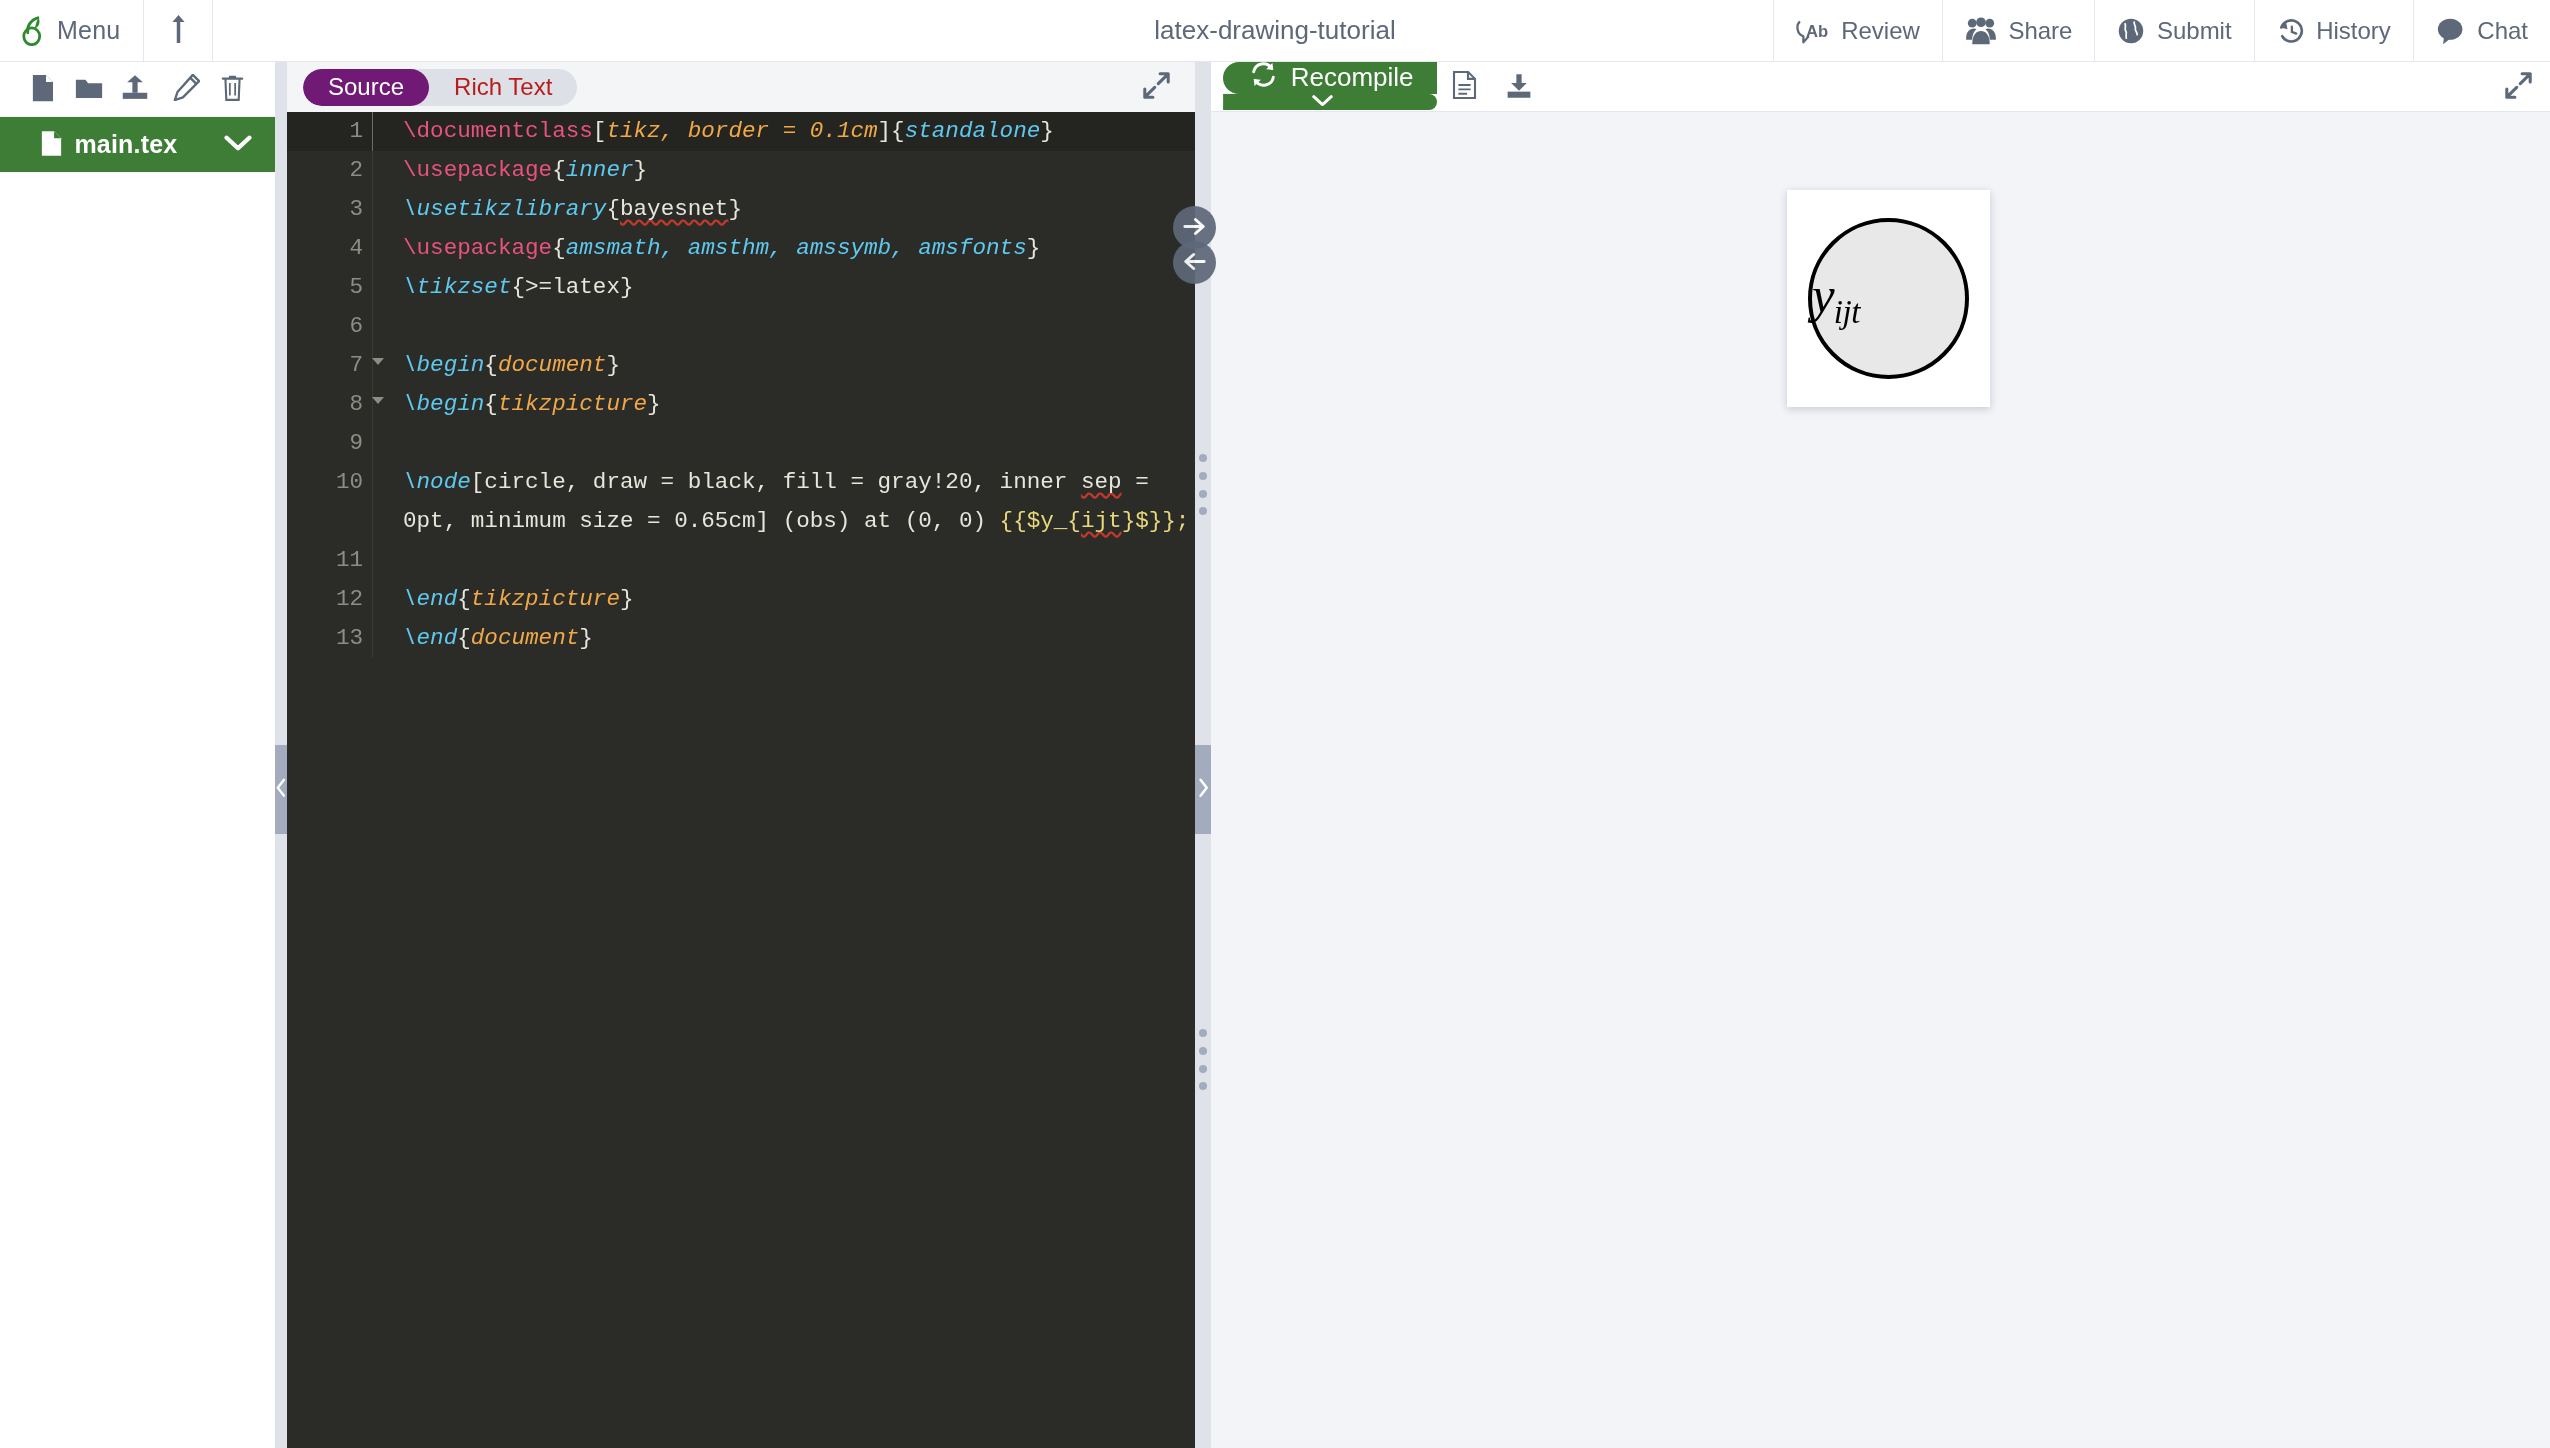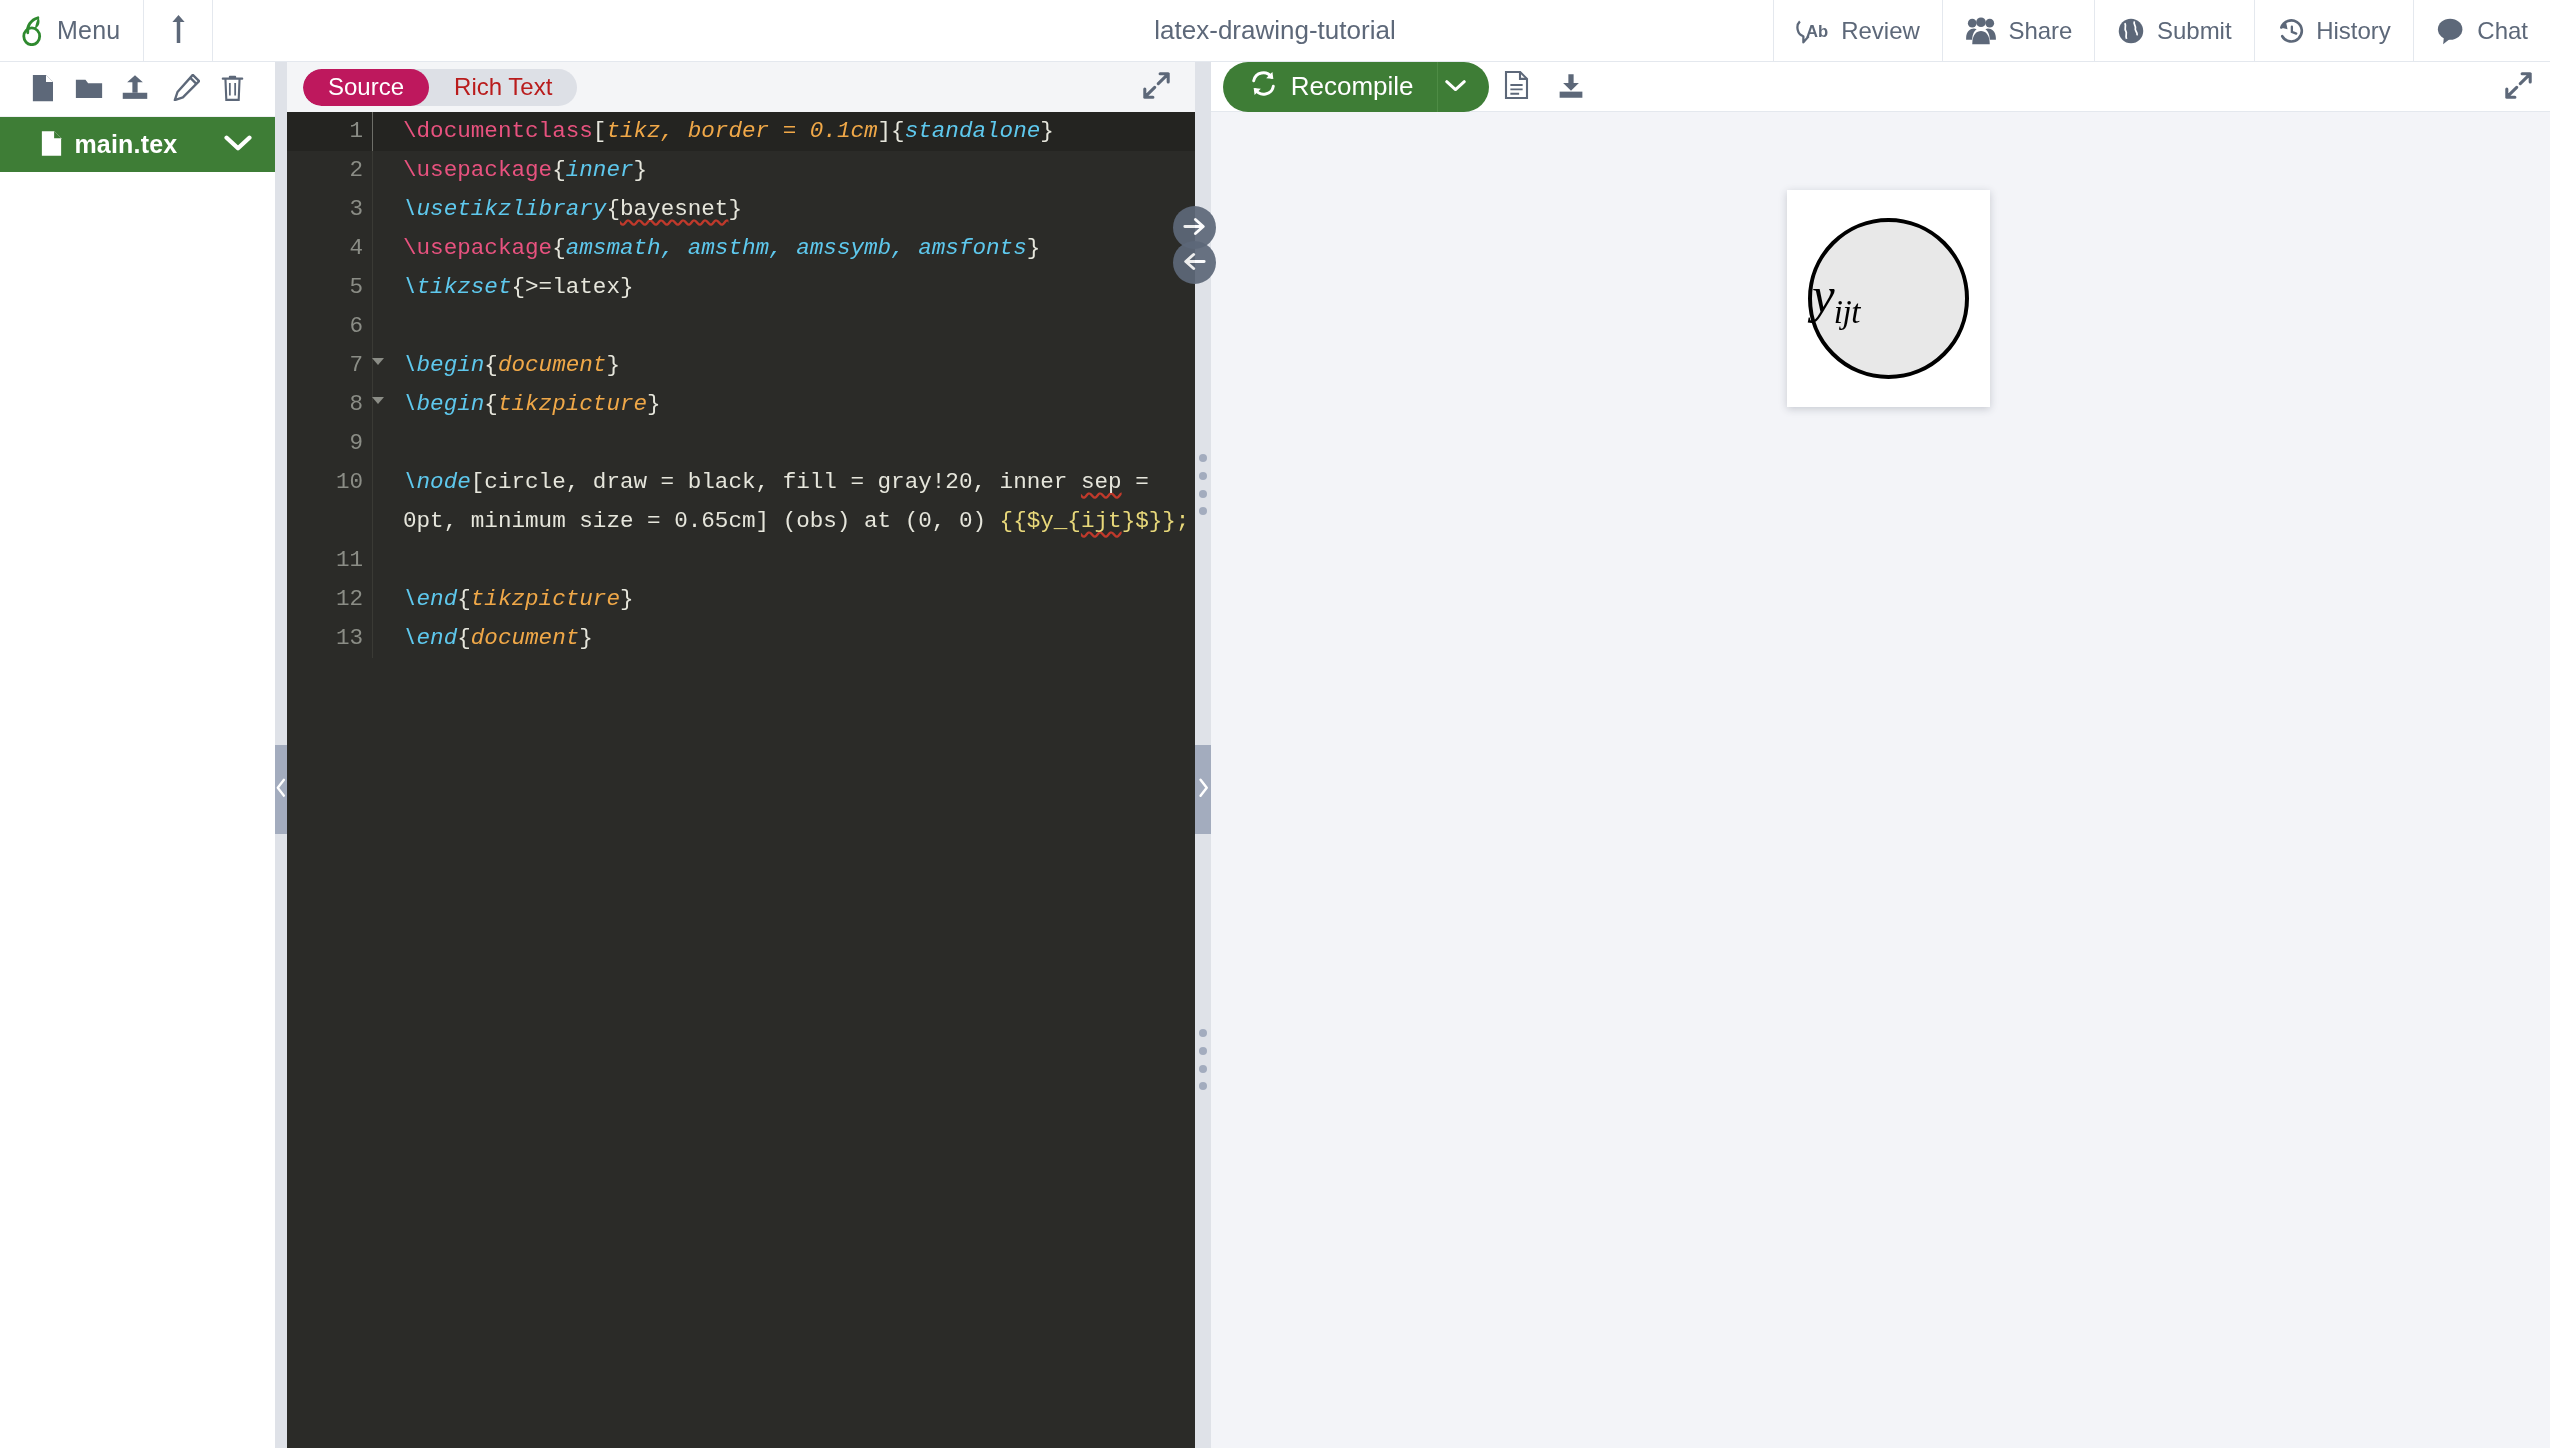--- a/index.html
+++ b/index.html
@@ -98,21 +98,21 @@
   .toggle-group {
     display: flex; background: #dde0e6;
     border-radius: 886px; overflow: hidden;
     height: 37px; align-items: stretch;
   }
   .toggle-opt {
     display:flex; align-items:center; justify-content:center;
     padding: 0 25px; font-size: 24px; color: #b91c1c; cursor: pointer;
   }
   .toggle-opt.active {
-    background: #be185d; color: #fff; border-radius: 886px;
+    background: #701a75; color: #fff; border-radius: 886px;
   }
   .expand-ed { margin-left: auto; margin-right: 9px; cursor: pointer; display:flex; }
 
   .codearea {
     position: absolute; top: 50px; left: 0;
     width: 908px; height: 1337px;
     background: #2b2b28;
     font-family: "Liberation Mono", monospace;
     font-size: 22.6px;
     line-height: 39px;
@@ -189,21 +189,21 @@
     position: absolute; left: 1211px; top: 62px;
     width: 1339px; height: 1387px;
     background: #f3f4f8;
   }
   .pdf-toolbar {
     height: 50px; background: #fff;
     border-bottom: 0.9px solid #e4e8ee;
     display: flex; align-items: center; padding-left: 12.4px;
     position: relative;
   }
-  .recompile-wrap { display: flex; align-items: stretch; height: 50px; }
+  .recompile-wrap { display: flex; align-items: stretch; height: 50px; flex-direction: column; }
   .recompile {
     display: flex; align-items: center; gap: 13.3px;
     background: #3e7d36; color: #fff;
     padding: 0 23px 0 27px;
     border-radius: 25px 0 0 25px;
     font-size: 26px; cursor: pointer;
   }
   .recompile-caret {
     background: #3e7d36; border-radius: 0 25px 25px 0;
     display: flex; align-items: center; justify-content: center;

